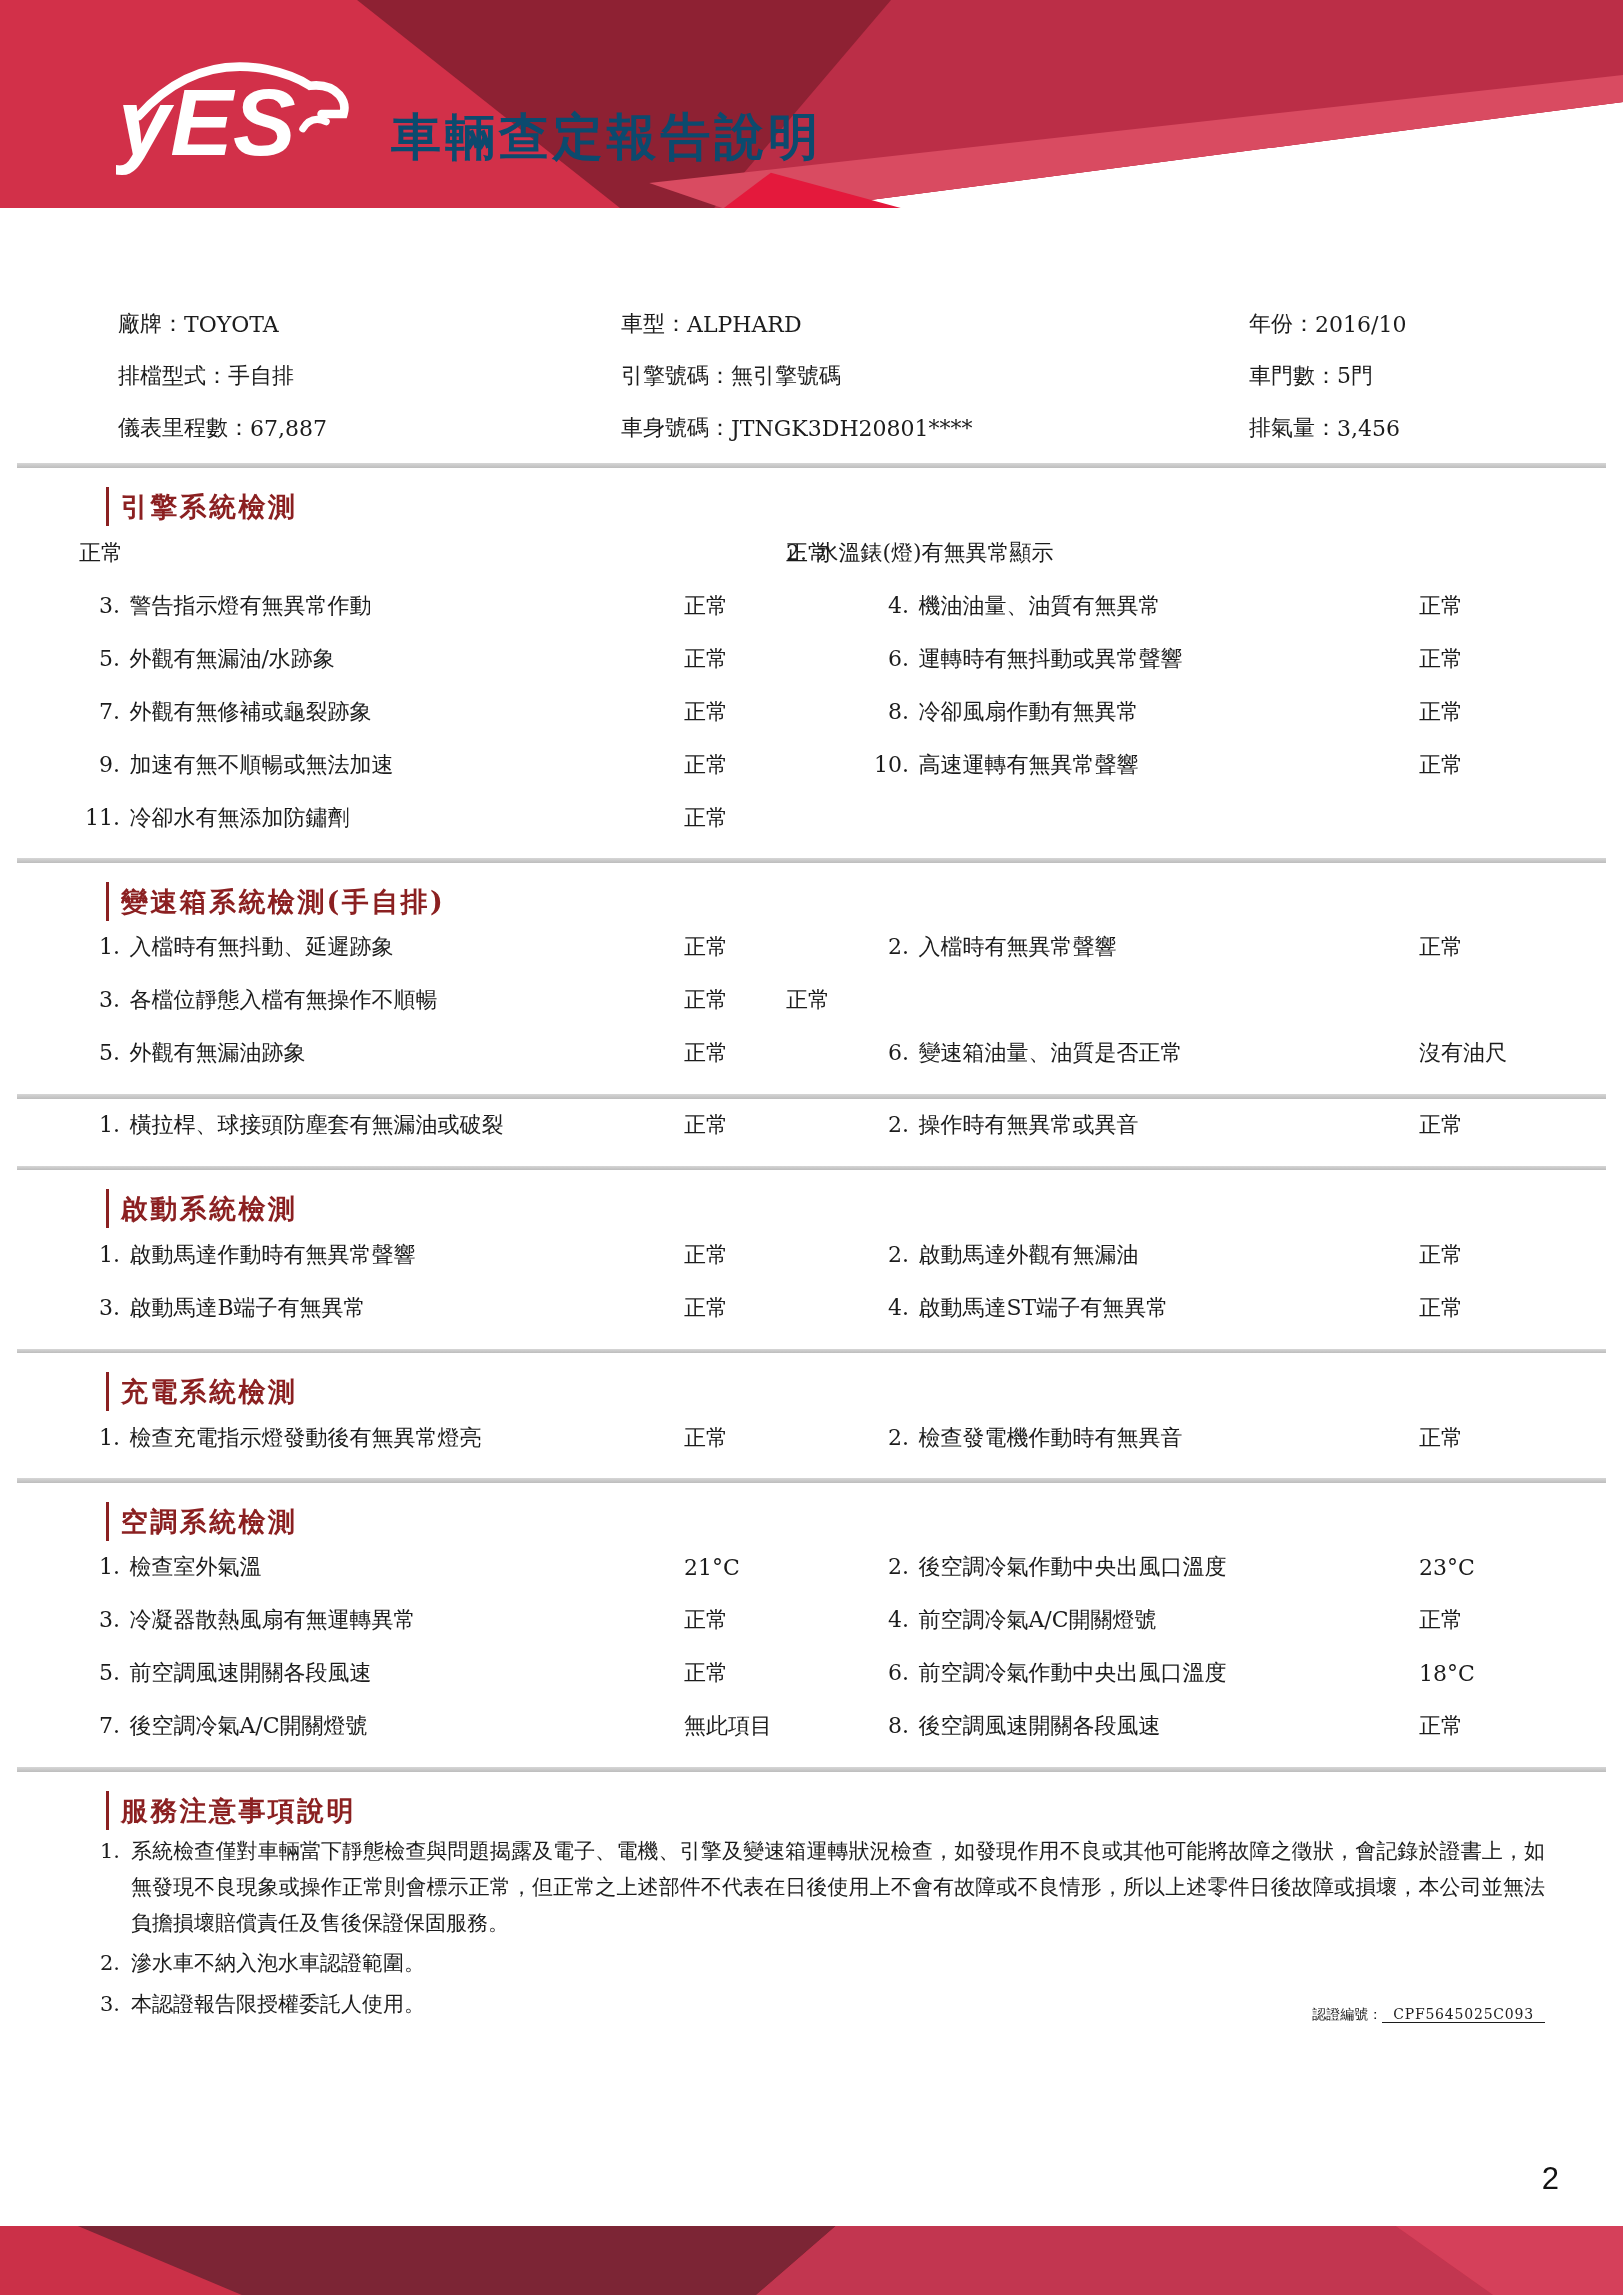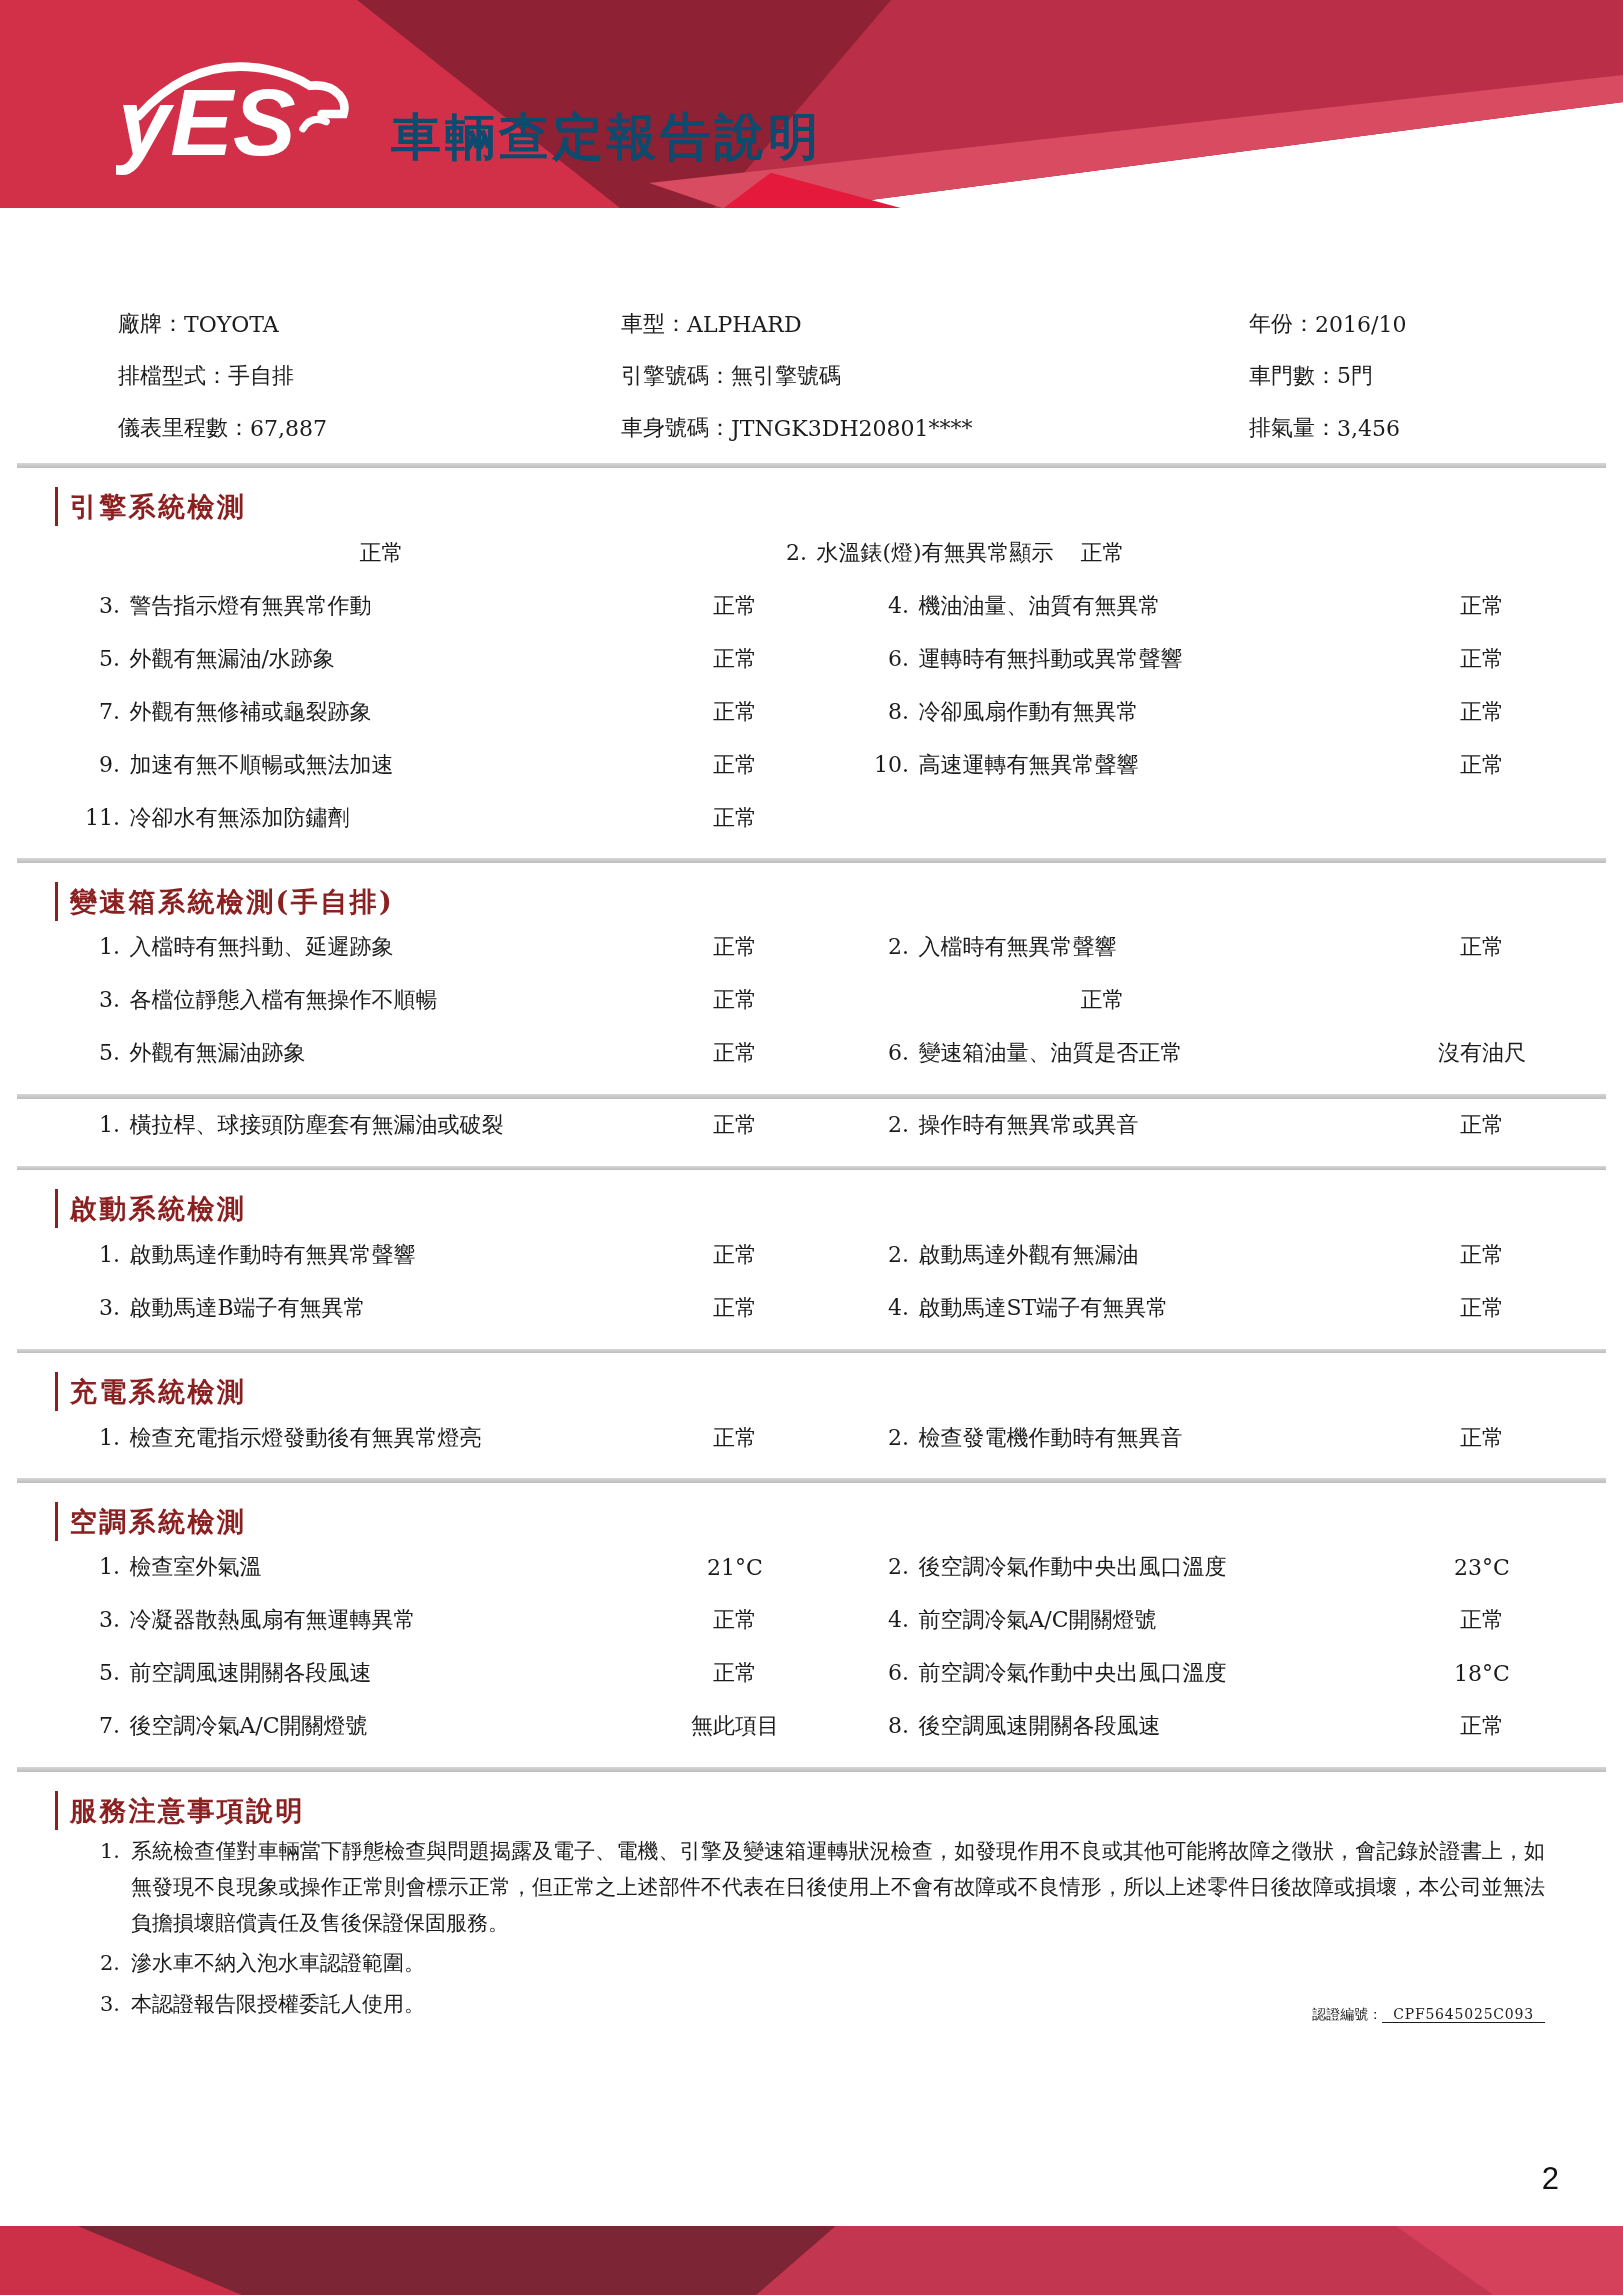--- a/index.html
+++ b/index.html
@@ -20,26 +20,26 @@
 
   
   main{position:absolute;top:208px;left:0;width:1623px;}
   .content-pad{margin-left:79px;margin-right:78px;}
   .sep{height:4.7px;margin:3.1px 17.3px 0 17.3px;background:linear-gradient(#d6d6d6,#bdbdbd);}
 
   .info-grid{display:grid;grid-template-columns:503px 628px 1fr;padding:90px 0 6.3px 39px;font-size:22px;}
   .info-cell{height:52px;display:flex;align-items:center;white-space:nowrap;}
 
   .section{padding-bottom:11px;}
-  .section-heading{margin:19px 53px 0 55px;height:39px;line-height:39px;font-size:27px;font-weight:bold;
+  .section-heading{margin:19px 53px 0 106px;height:39px;line-height:39px;font-size:27px;font-weight:bold;
                    color:#8b2021;border-left:3.9px solid #8b2021;padding-left:11.8px;letter-spacing:2.4px;}
   .row{display:grid;grid-template-columns:605px 102px 1fr 126px;height:53px;align-items:center;font-size:22px;}
   .cell-label{white-space:nowrap;}
   .cell-label.right{padding-left:82px;}
-  .cell-value{text-align:center;white-space:nowrap;}
+  .cell-value{text-align:left;white-space:nowrap;}
   .no{display:inline-block;min-width:41px;text-align:right;margin-right:9.4px;}
 
   .notes{position:relative;font-size:21px;}
   .note-row{display:flex;align-items:flex-start;line-height:1.7;margin-top:4.7px;}
   .note-no{flex:0 0 41px;text-align:right;margin-right:11px;}
   .note-text{flex:1;text-align:justify;}
   .cert{position:absolute;right:0;bottom:-1.6px;font-size:14px;white-space:nowrap;}
   .cert-value{border-bottom:1.6px solid #1c1c1c;padding:0 11px;letter-spacing:0.8px;
               font-family:"DejaVu Serif","Liberation Serif",serif;}
 

